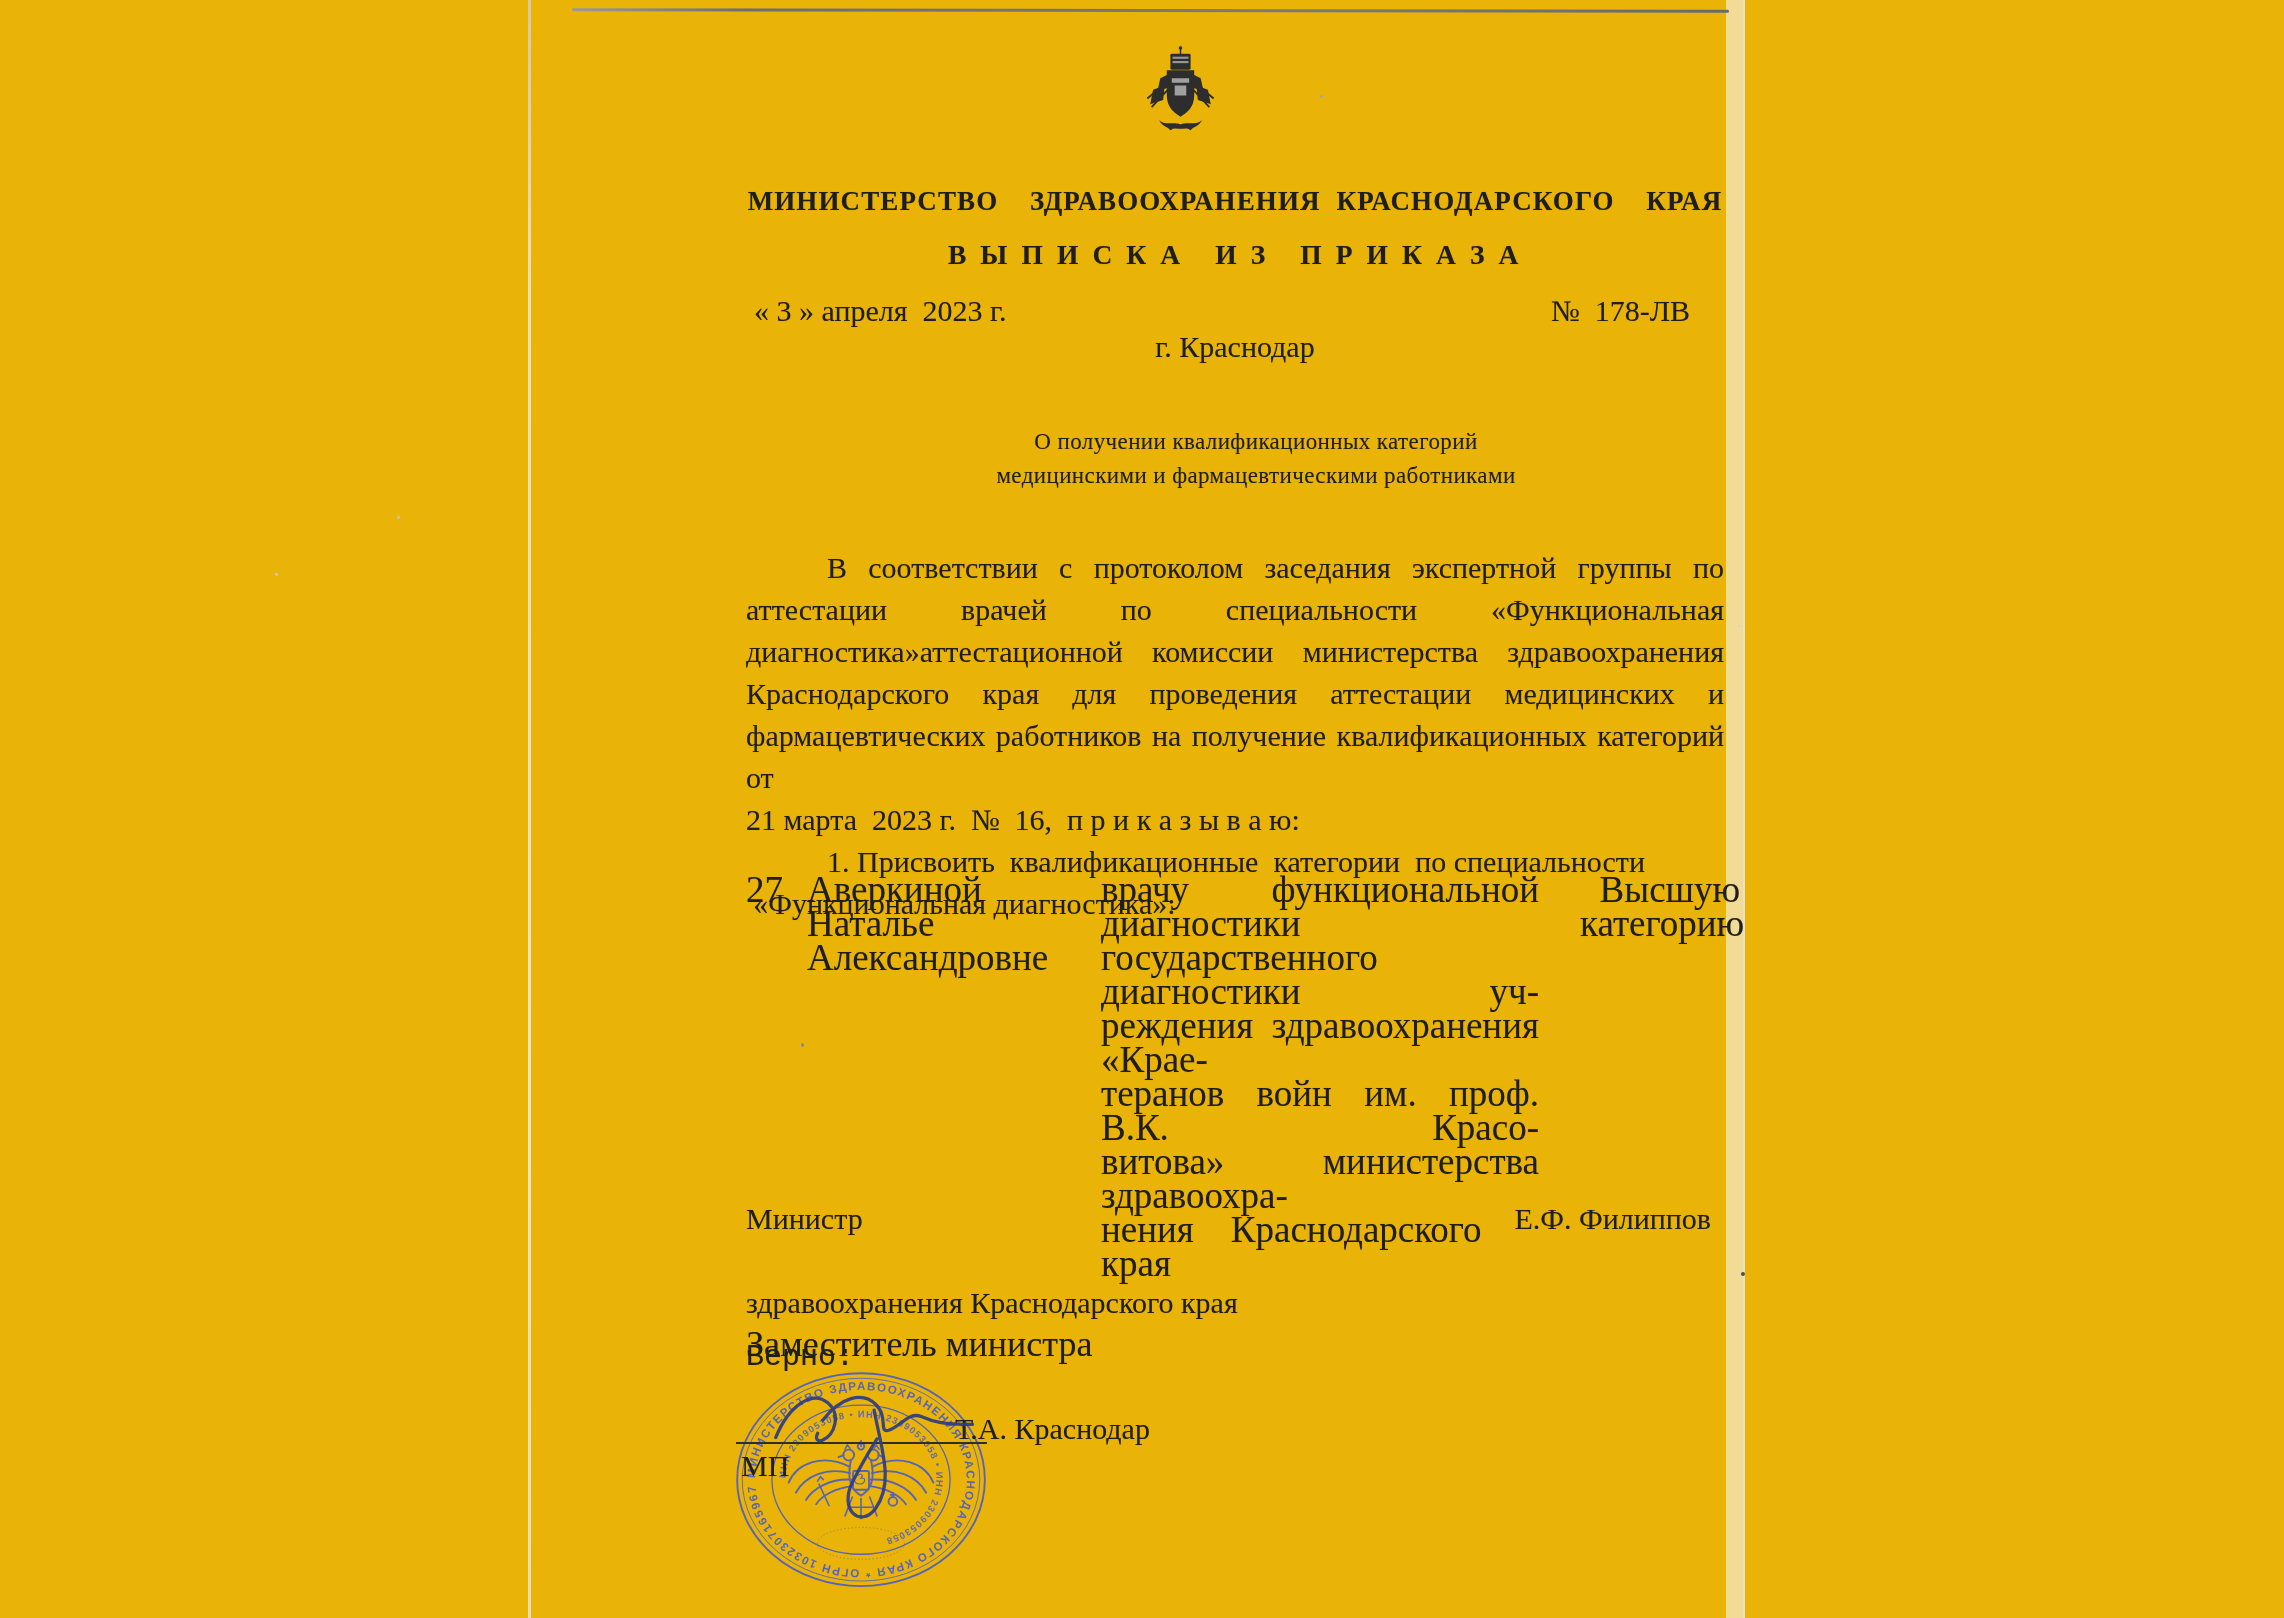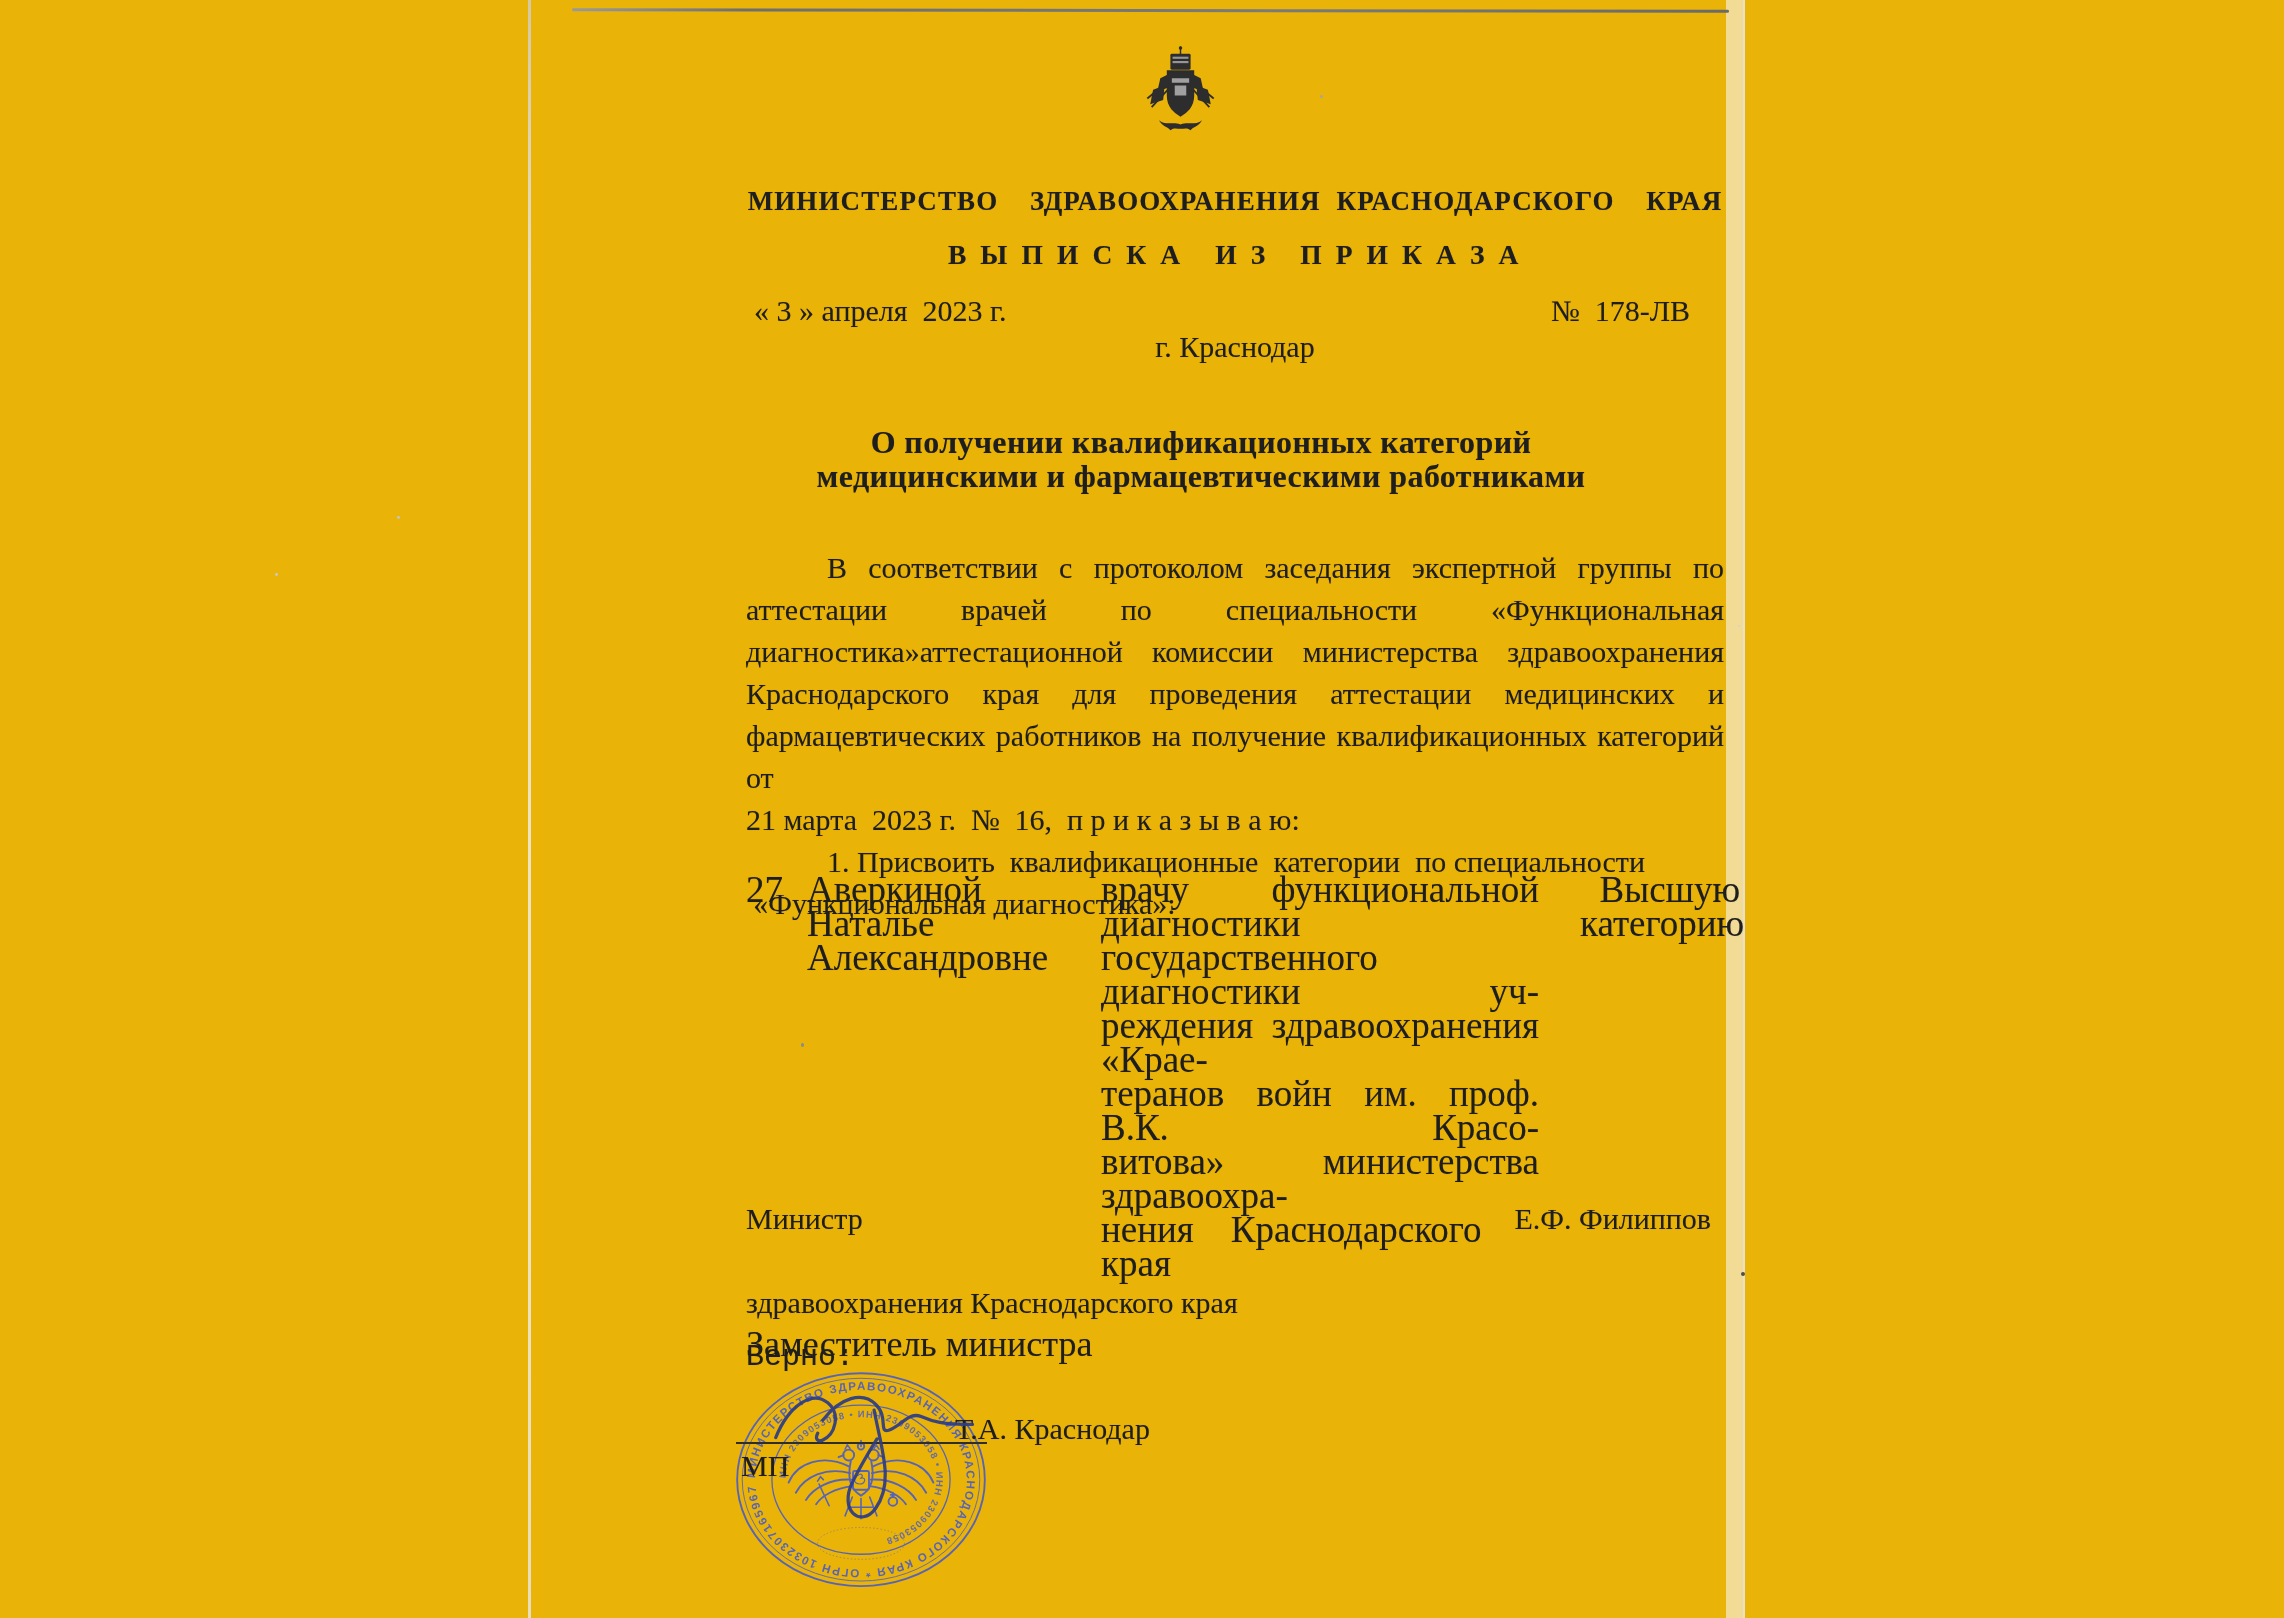--- a/index.html
+++ b/index.html
@@ -22,22 +22,22 @@
 
   
   .emblem{position:absolute;left:1143px;top:45px;}
   .ministry{position:absolute;left:746px;top:186px;width:978px;text-align:center;
     font-weight:bold;font-size:27px;letter-spacing:1.1px;word-spacing:8px;white-space:pre-wrap;}
   .doc-type{position:absolute;left:746px;top:239px;width:978px;text-align:center;
     font-weight:bold;font-size:27.5px;letter-spacing:3.6px;white-space:pre-wrap;}
   .date-row{position:absolute;left:754px;top:294px;width:936px;display:flex;
     justify-content:space-between;font-size:30px;white-space:pre-wrap;}
   .city{position:absolute;left:746px;top:330px;width:978px;text-align:center;font-size:30px;}
-  .subject{position:absolute;left:712px;top:425px;width:978px;text-align:center;
-    font-weight:bold;font-size:32px;line-height:34px;letter-spacing:0.4px;}
+  .subject{position:absolute;left:767px;top:425px;width:978px;text-align:center;
+    font-weight:normal;font-size:23px;line-height:34px;letter-spacing:0.4px;}
 
   
   .body-block{position:absolute;left:746px;top:547px;width:978px;font-size:30px;line-height:42px;}
   .body-block .j{text-align:justify;text-align-last:justify;}
   .body-block .indent{text-indent:81px;}
   .body-block .plain{white-space:pre-wrap;}
   .body-block .shift{margin-left:7.2px;}
 
   
   .entry{position:absolute;top:873px;font-size:37px;line-height:34px;}

